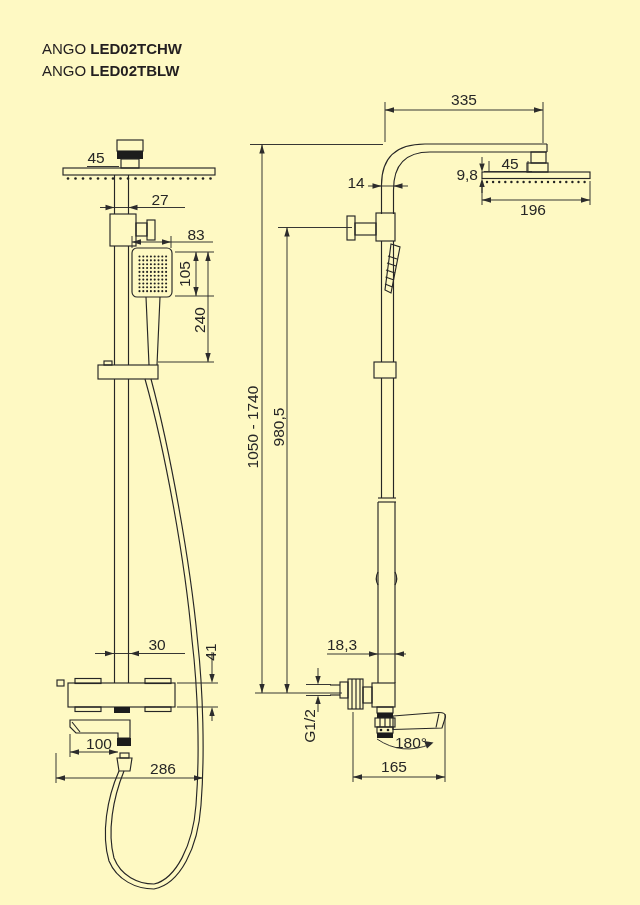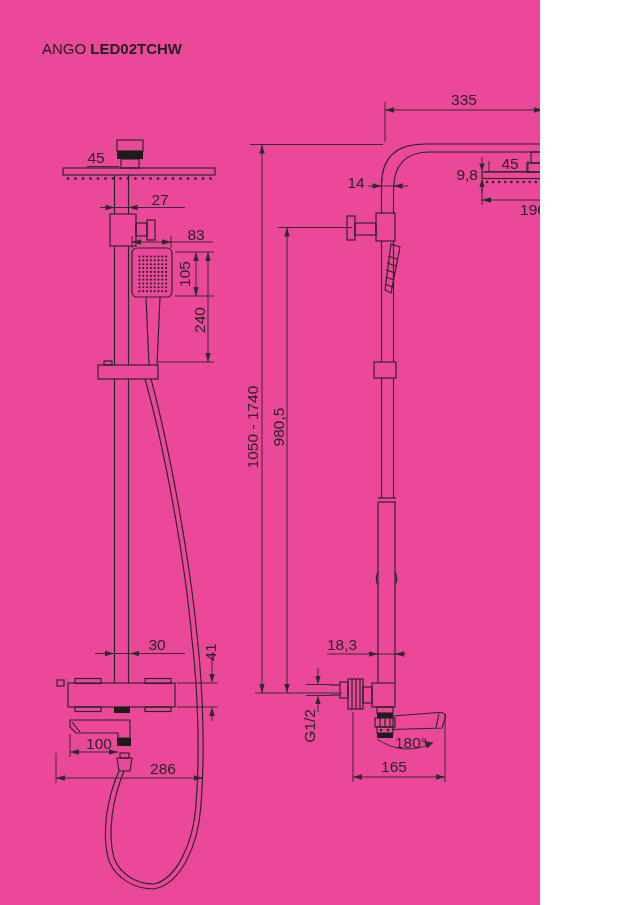--- a/index.html
+++ b/index.html
@@ -1,34 +1,35 @@
 <!DOCTYPE html>
 <html><head>
 <meta charset="utf-8">
 <style>
   html,body{margin:0;padding:0;background:#fff;}
-  .canvas{position:relative;width:540px;height:905px;background:#ec4899;overflow:hidden;
+  .canvas{position:relative;width:640px;height:905px;background:#fef9c3;overflow:hidden;
           font-family:"Liberation Sans",sans-serif;color:#231f20;}
   .title-block{position:absolute;left:42px;top:38px;font-size:15px;line-height:22px;color:#231f20;}
   .title-block b{font-weight:700;}
   svg{position:absolute;left:0;top:0;}
   .o{stroke:#262626;fill:none;stroke-width:1.15;stroke-linejoin:miter;}
   .d{stroke:#2c2c2c;fill:none;stroke-width:0.95;}
   .f{fill:#1c1c1c;stroke:none;}
   .a{fill:#2c2c2c;stroke:none;}
   text{font-family:"Liberation Sans",sans-serif;font-size:15.5px;fill:#262626;}
   .dot{fill:#222;stroke:none;}
 </style>
 </head>
 <body>
 
 <div class="canvas">
 
   <div class="title-block">
     <div><span>ANGO</span> <b>LED02TCHW</b></div>
+    <div><span>ANGO</span> <b>LED02TBLW</b></div>
   </div>
 
   <svg width="640" height="905" viewBox="0 0 640 905">
 
     <g>
 
       <g>
         <rect class="o" x="117" y="140" width="26" height="11"></rect>
         <rect class="f" x="117" y="151" width="26" height="8"></rect>
         <rect class="o" x="121" y="159" width="18" height="9"></rect>

